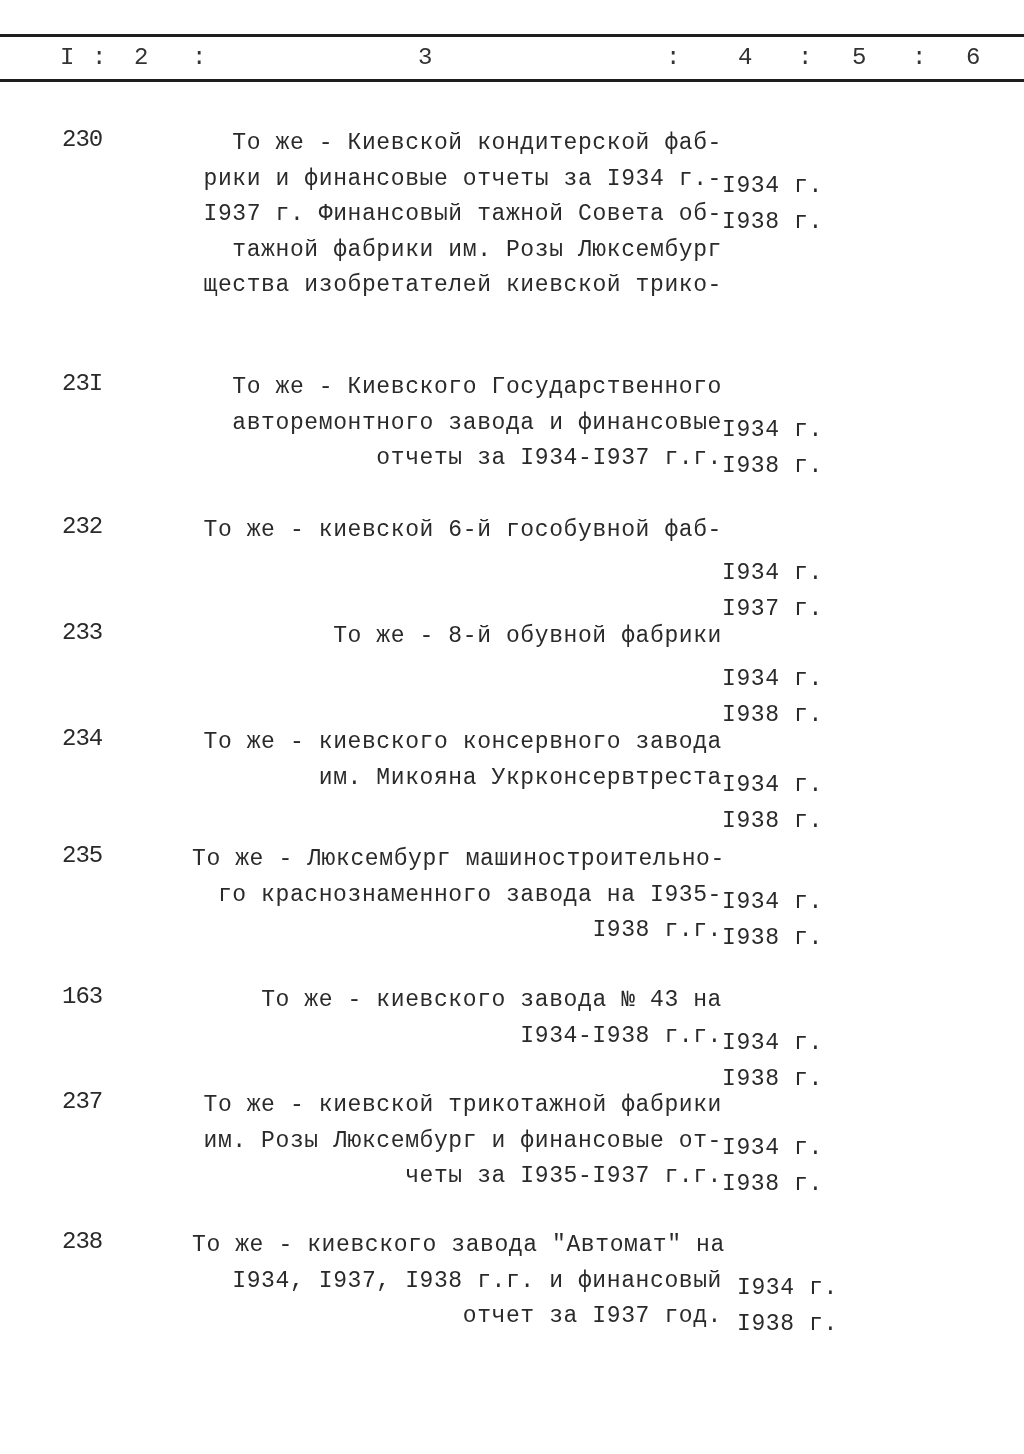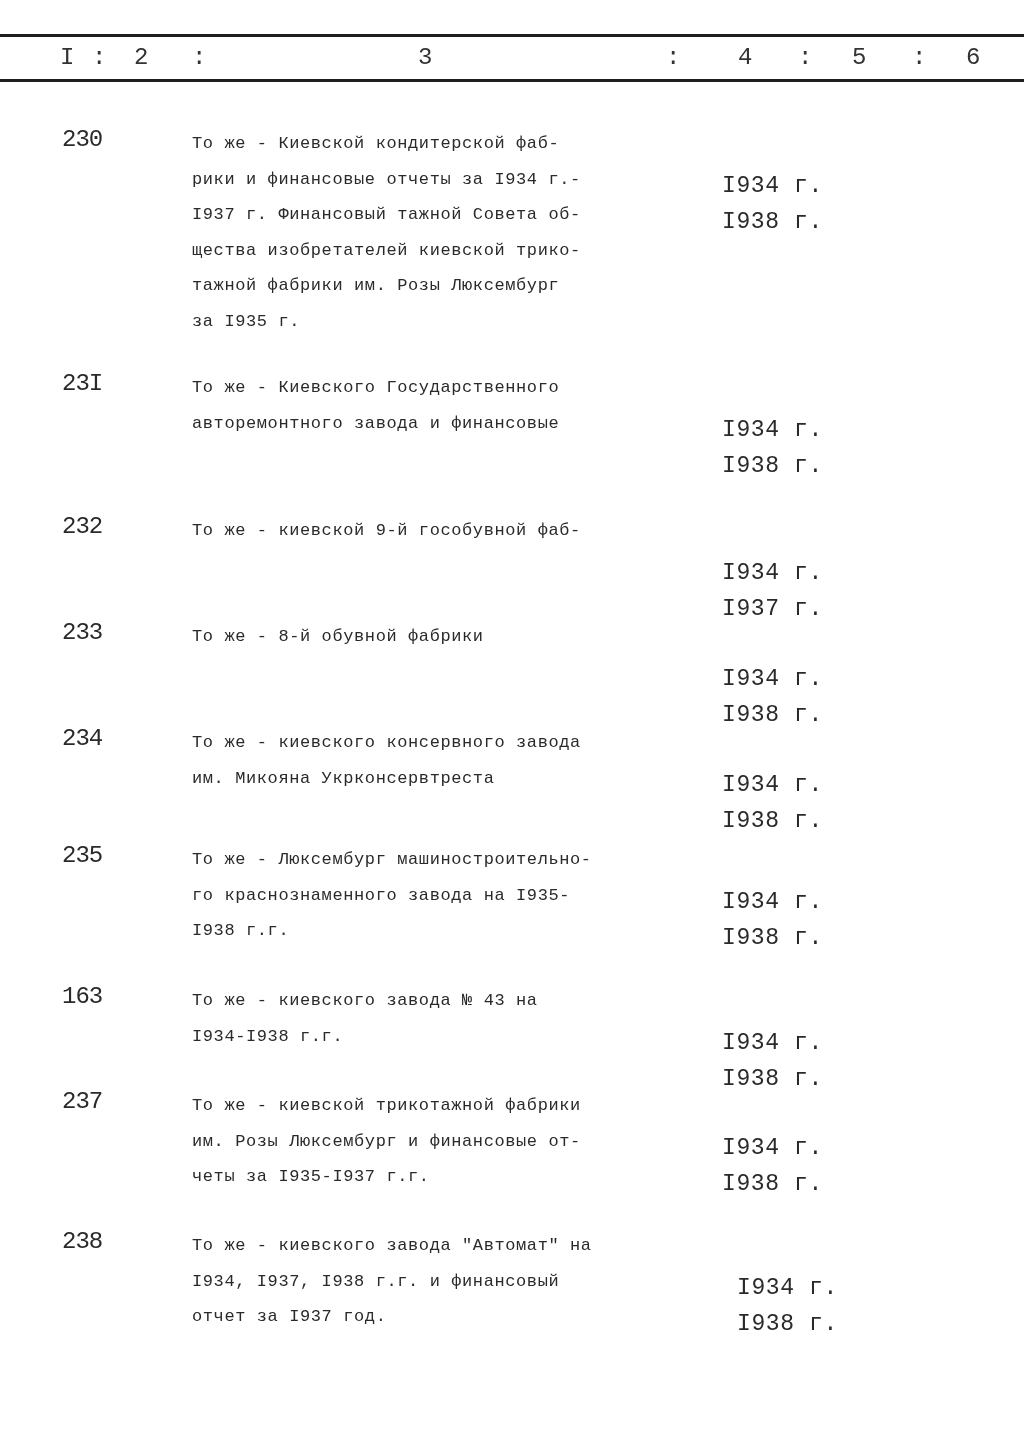--- a/index.html
+++ b/index.html
@@ -7,21 +7,21 @@
     width: 1024px; height: 1454px; background: #ffffff; position: relative; overflow: hidden;
     font-family: "Liberation Mono", "DejaVu Sans Mono", monospace; color: #2a2a2a;
   }
   .rule { position: absolute; left: 0; width: 1024px; height: 3px; background: #1e1e1e; }
   .rule.top { top: 34px; }
   .rule.bot { top: 79px; }
   .hdr { position: absolute; top: 44px; font-size: 24px; color: #333; letter-spacing: 1px; }
   .entry { position: absolute; left: 0; width: 1024px; }
   .num { position: absolute; left: 62px; top: 0; font-size: 24px; letter-spacing: -1px; }
   .desc { position: absolute; left: 192px; top: 0; width: 530px; }
-  .line { height: 35.5px; font-size: 17px; line-height: 35.5px; white-space: pre; letter-spacing: 0.6px; }
+  .line { height: 35.5px; font-size: 23px; line-height: 35.5px; white-space: pre; letter-spacing: 0.6px; text-align: right; }
   .dates { position: absolute; left: 722px; top: 0; margin-top: 43px; }
   .date { height: 35.5px; font-size: 23px; line-height: 35.5px; white-space: pre; letter-spacing: 0.6px; }
 </style>
 </head>
 <body>
 
 <div class="rule top"></div>
 
 <div>
   <span class="hdr" style="left:60px">I</span>
@@ -38,46 +38,46 @@
 </div>
 
 <div class="rule bot"></div>
 
 <div class="entry" style="top:126px">
   <span class="num">230</span>
   <div class="desc">
     <div class="line">То же - Киевской кондитерской фаб-</div>
     <div class="line">рики и финансовые отчеты за I934 г.-</div>
     <div class="line">I937 г. Финансовый тажной Совета об-</div>
+    <div class="line">тажной фабрики им. Розы Люксембург</div>
     <div class="line">щества изобретателей киевской трико-</div>
-    <div class="line">тажной фабрики им. Розы Люксембург</div>
-    <div class="line">за I935 г.</div>
   </div>
   <div class="dates">
     <div class="date">I934 г.</div>
     <div class="date">I938 г.</div>
   </div>
 </div>
 
 <div class="entry" style="top:370px">
   <span class="num">23I</span>
   <div class="desc">
     <div class="line">То же - Киевского Государственного</div>
     <div class="line">авторемонтного завода и финансовые</div>
+    <div class="line">отчеты за I934-I937 г.г.</div>
   </div>
   <div class="dates">
     <div class="date">I934 г.</div>
     <div class="date">I938 г.</div>
   </div>
 </div>
 
 <div class="entry" style="top:513px">
   <span class="num">232</span>
   <div class="desc">
-    <div class="line">То же - киевской 9-й гособувной фаб-</div>
+    <div class="line">То же - киевской 6-й гособувной фаб-</div>
   </div>
   <div class="dates">
     <div class="date">I934 г.</div>
     <div class="date">I937 г.</div>
   </div>
 </div>
 
 <div class="entry" style="top:619px">
   <span class="num">233</span>
   <div class="desc">

